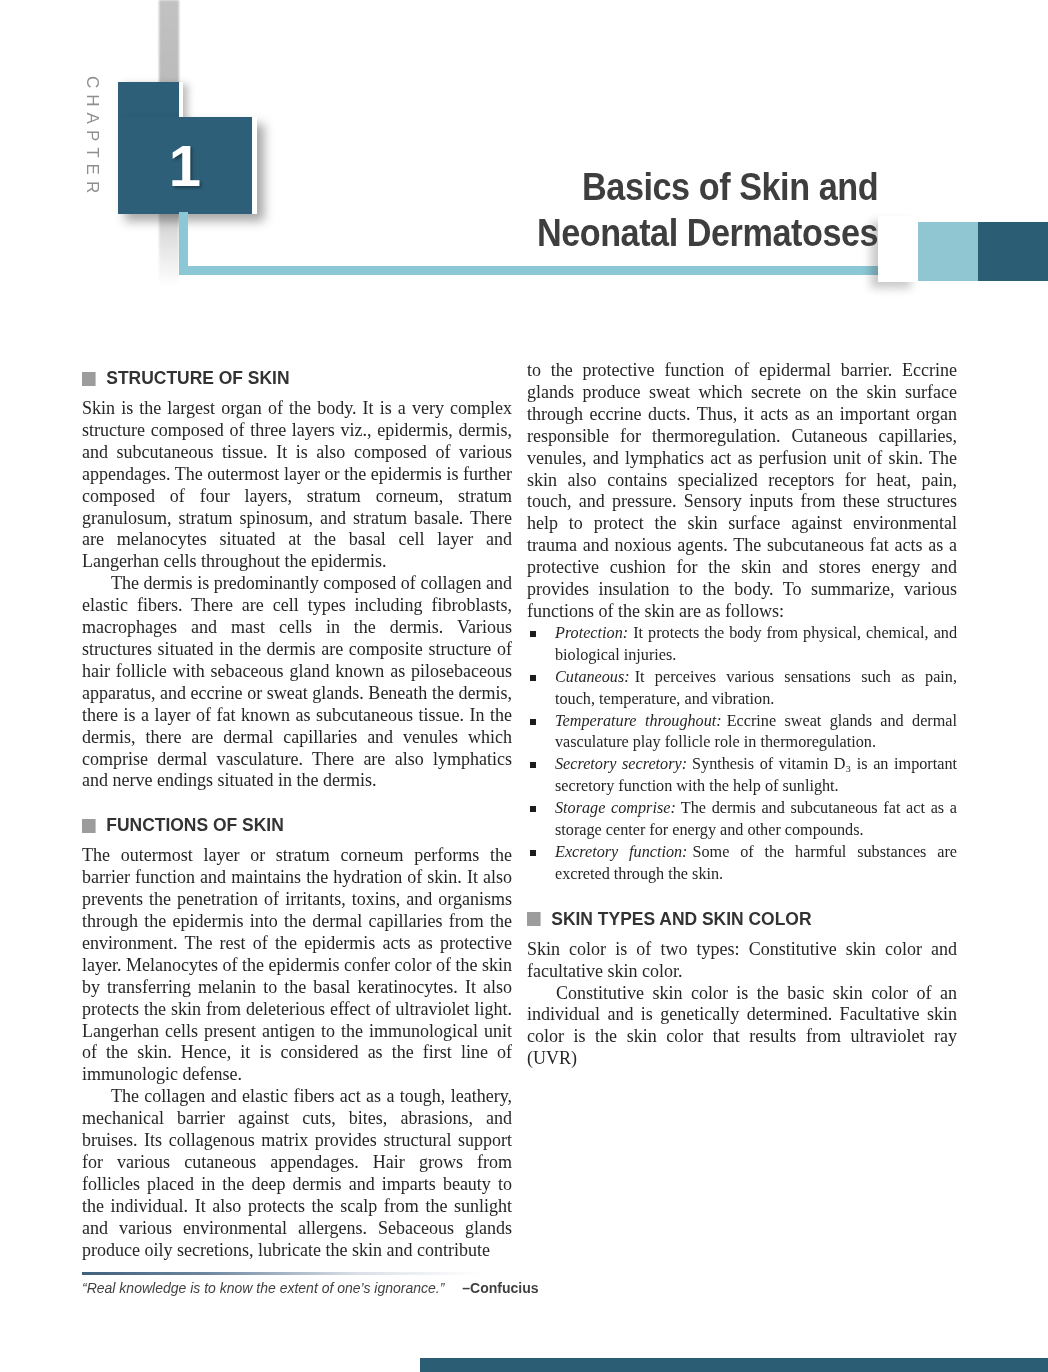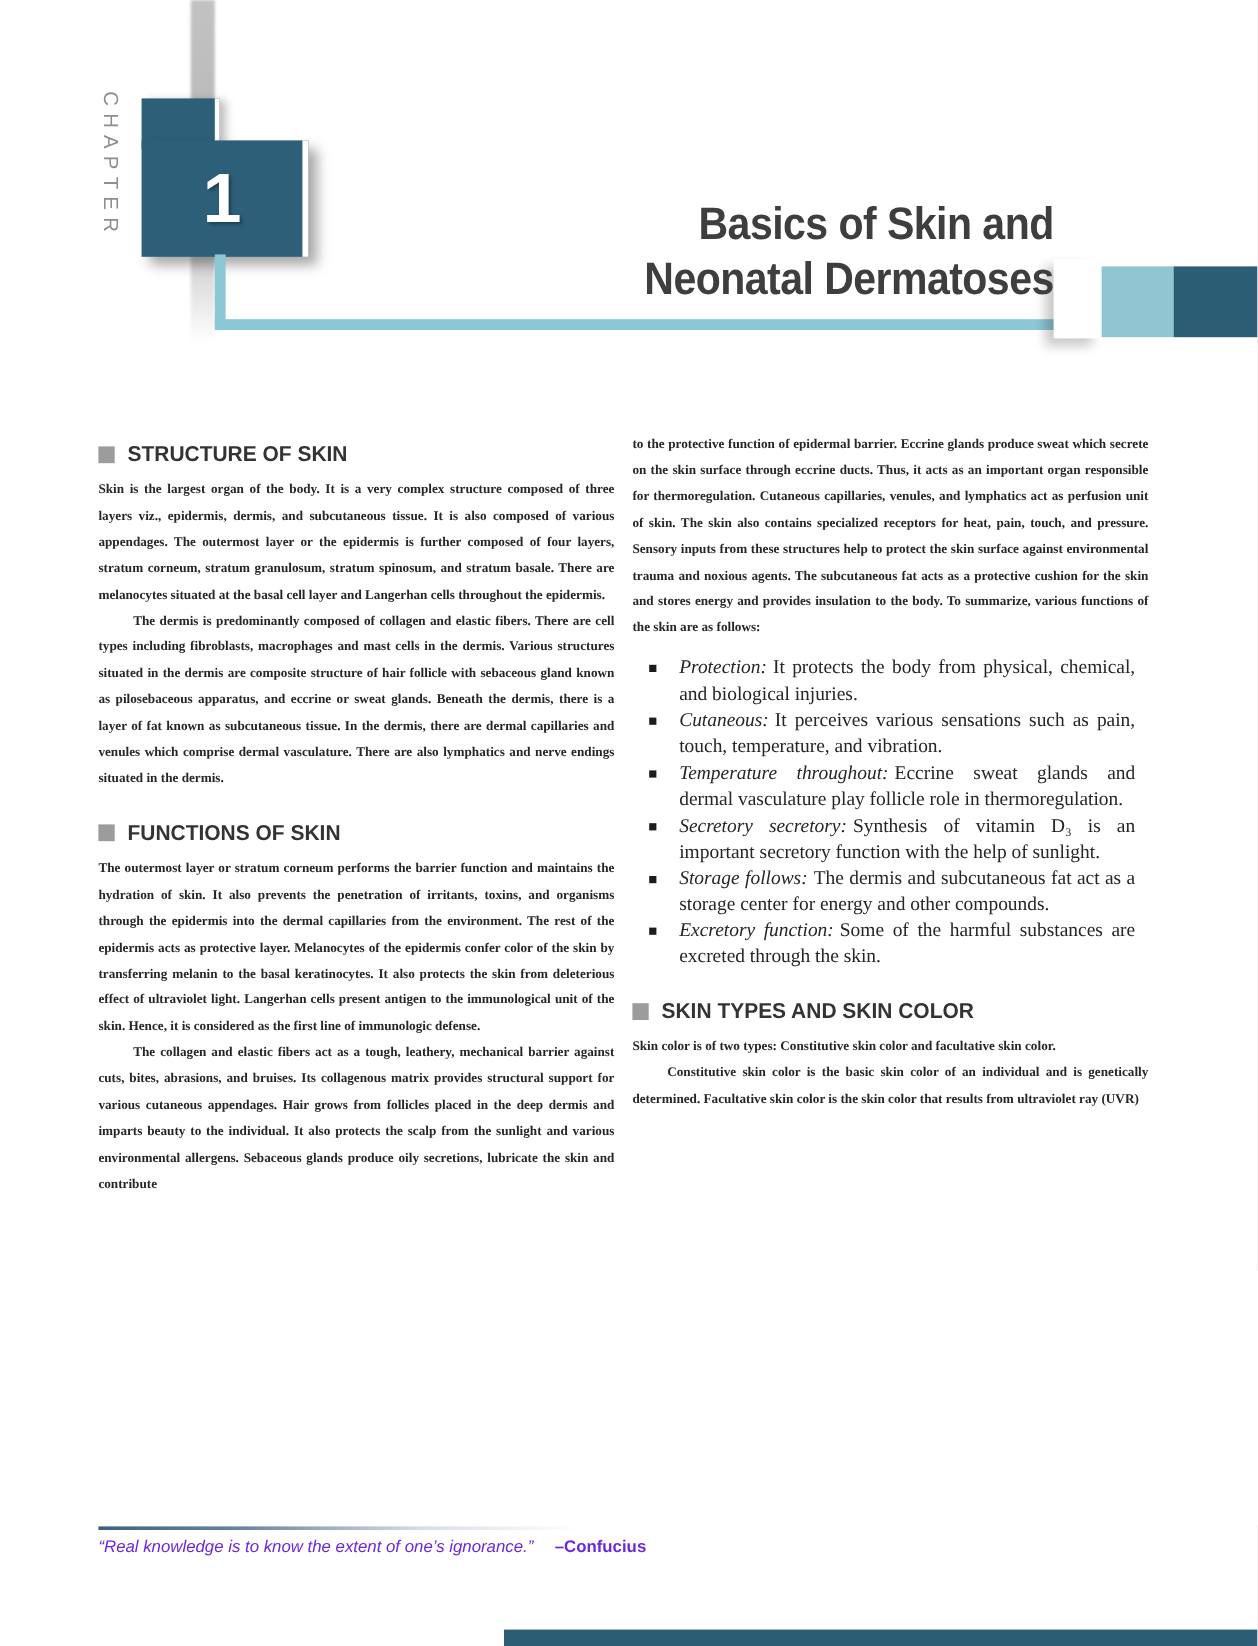--- a/index.html
+++ b/index.html
@@ -68,39 +68,39 @@
     font-family:"Liberation Sans", sans-serif;
     font-weight:700; font-size:18px; color:#333333;
     margin:0 0 9px 0; transform:scaleX(0.97); transform-origin:left;
     white-space:nowrap;
   }
   .sec-heading.spaced { margin-top:23px; }
   .h-sq { width:14px; height:14px; background:var(--heading_square,#9c9c9c); flex:0 0 auto; }
 
   p.body-p {
     margin:0; text-align:justify; hyphens:none;
-    font-size:11px; line-height:21.9px;font-weight:bold;
+    font-size:18px; line-height:21.9px;
   }
   p.indent { text-indent:29px; }
 
-  ul.func-list { list-style:none; margin:11px; padding:0; }
+  ul.func-list { list-style:none; margin:0; padding:0; }
   li.func-item { display:flex; }
   .sq-bullet { flex:0 0 auto; width:6px; height:6px; background:#1c1c1c; margin:8px 19px 0 3px; }
   .func-text { flex:1; margin:0; text-align:justify; font-size:16.2px; line-height:21.9px; }
   .func-text i { font-style:italic; margin-right:5px; }
 
   
   .footer-rule {
     left:82px; top:1272px; width:500px; height:3px;
     background:linear-gradient(to right,#40607c 0%,#6e87a0 25%,rgba(150,165,185,0.35) 55%,rgba(150,165,185,0) 80%);
   }
   .footer-quote {
     left:82px; top:1280px;
     font-family:"Liberation Sans", sans-serif;
-    font-size:14px; color:#6d28d9;
+    font-size:14px; color:#404040;
   }
   .footer-quote .q { font-style:italic; }
   .footer-quote .attr { font-weight:700; margin-left:14px; }
 
   .bottom-bar { left:420px; top:1358px; width:628px; height:14px; background:var(--block_dark,#2b5d74); }
 </style>
 </head>
 <body>
 
 <div class="page">
@@ -153,21 +153,21 @@
       <li class="func-item">
         <span class="sq-bullet"></span>
         <p class="func-text"><i>Temperature throughout:</i><span>Eccrine sweat glands and dermal vasculature play follicle role in thermoregulation.</span></p>
       </li>
       <li class="func-item">
         <span class="sq-bullet"></span>
         <p class="func-text"><i>Secretory secretory:</i><span>Synthesis of vitamin D₃ is an important secretory function with the help of sunlight.</span></p>
       </li>
       <li class="func-item">
         <span class="sq-bullet"></span>
-        <p class="func-text"><i>Storage follows:</i><span>The dermis and subcutaneous fat act as a storage center for energy and other compounds.</span></p>
+        <p class="func-text"><i>Storage comprise:</i><span>The dermis and subcutaneous fat act as a storage center for energy and other compounds.</span></p>
       </li>
       <li class="func-item">
         <span class="sq-bullet"></span>
         <p class="func-text"><i>Excretory function:</i><span>Some of the harmful substances are excreted through the skin.</span></p>
       </li>
     </ul>
 
     <h2 class="sec-heading spaced">
       <span class="h-sq"></span>
       <span>SKIN TYPES AND SKIN COLOR</span>

